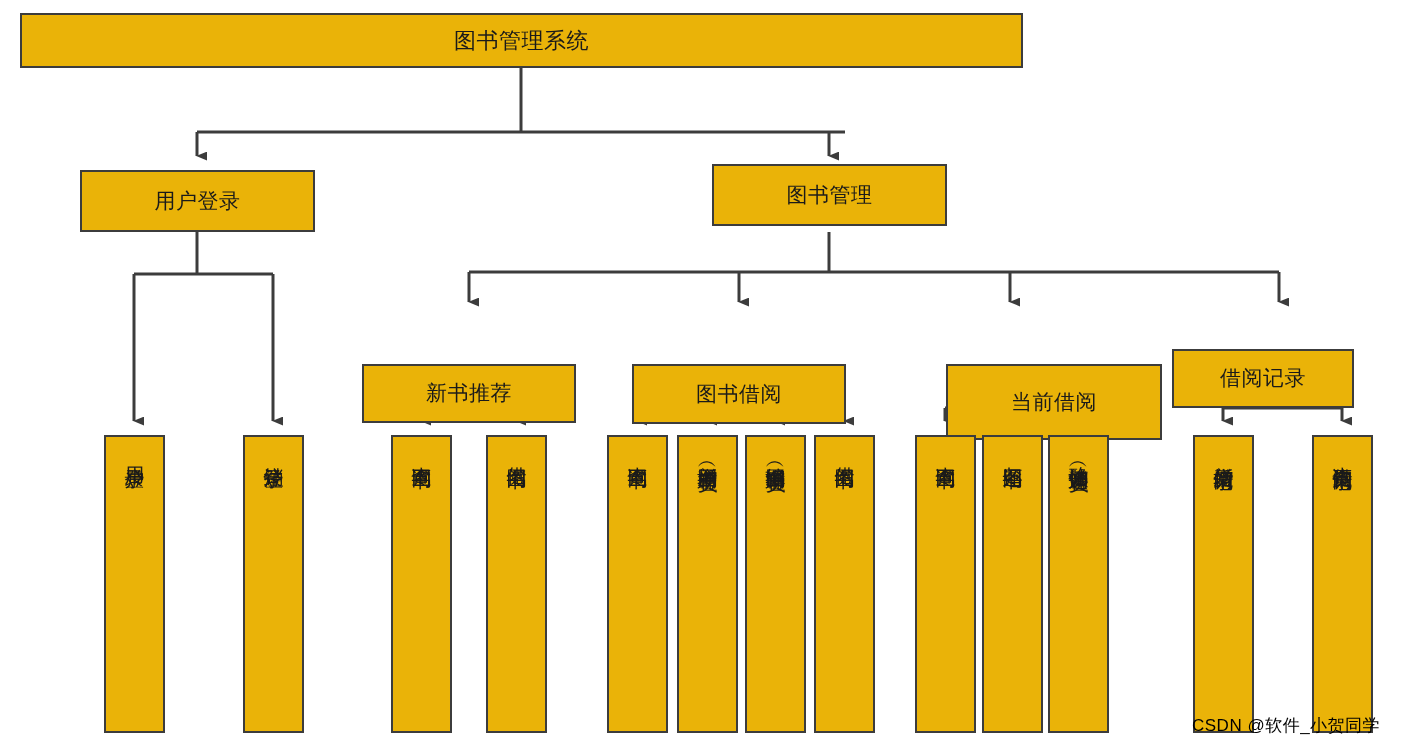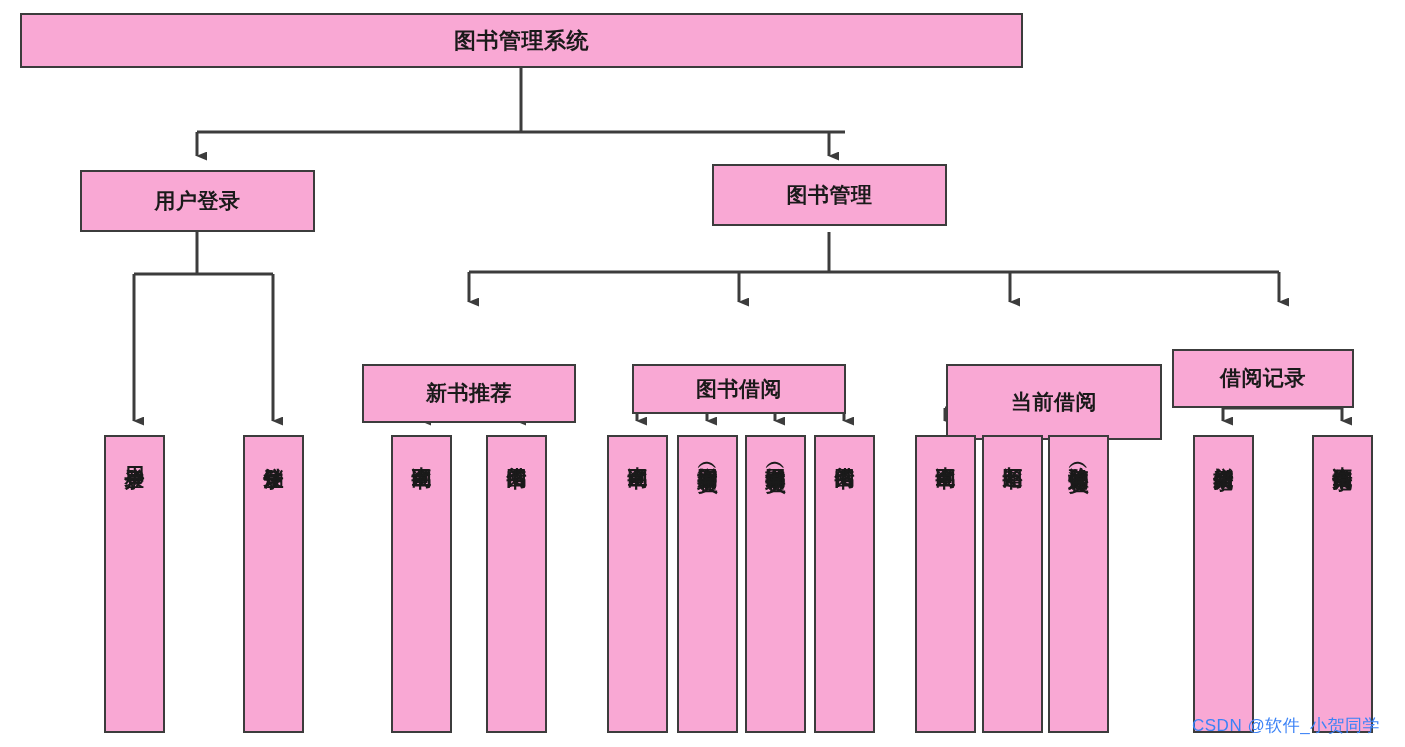--- a/index.html
+++ b/index.html
@@ -22,32 +22,31 @@
   svg#connector-layer {
     position: absolute;
     left: 0;
     top: 0;
     width: 1405px;
     height: 747px;
   }
   .node-box {
     position: absolute;
     box-sizing: border-box;
-    background: #f9a8d4;
+    background: #eab308;
     border: 2.5px solid #3c3c3c;
     display: flex;
     align-items: center;
     justify-content: center;
     text-align: left;
     color: #1a1a1a;
     font-size: 21px;
     line-height: 1.25;
     letter-spacing: 0.5px;
     z-index: 3;
-    font-weight: bold;
   }
   .node-box.root { font-size: 22px; }
   .node-box.level2 { font-size: 21px; }
   .node-box.level3 { font-size: 21px; margin-top: 48px; }
   .node-box.leaf {
     writing-mode: vertical-rl;
     text-orientation: upright;
     font-size: 20px;
     line-height: 1.35;
     letter-spacing: 1px;
@@ -59,21 +58,21 @@
   .leaf-text {
     writing-mode: vertical-rl;
     text-orientation: upright;
     display: block;
   }
   .watermark {
     position: absolute;
     left: 1192px;
     top: 714px;
     font-size: 17px;
-    color: #3b82f6;
+    color: #000000;
     letter-spacing: 0.5px;
     white-space: nowrap;
     z-index: 5;
     font-family: "Liberation Sans", "DejaVu Sans", sans-serif;
   }
 </style>
 </head>
 <body>
 
 <div id="diagram-root">
@@ -137,21 +136,21 @@
   </div>
 
   <div class="node-box level2" style="left:712px; top:164px; width:235px; height:62px;">
     <span>图书管理</span>
   </div>
 
   <div class="node-box level3" style="left:362px; top:316px; width:214px; height:59px;">
     <span>新书推荐</span>
   </div>
 
-  <div class="node-box level3" style="left:632px; top:316px; width:214px; height:50px;">
+  <div class="node-box level3" style="left:632px; top:316px; width:214px; height:60px;">
     <span>图书借阅</span>
   </div>
 
   <div class="node-box level3" style="left:946px; top:316px; width:216px; height:76px;">
     <span>当前借阅</span>
   </div>
 
   <div class="node-box level3" style="left:1172px; top:301px; width:182px; height:59px;">
     <span>借阅记录</span>
   </div>

